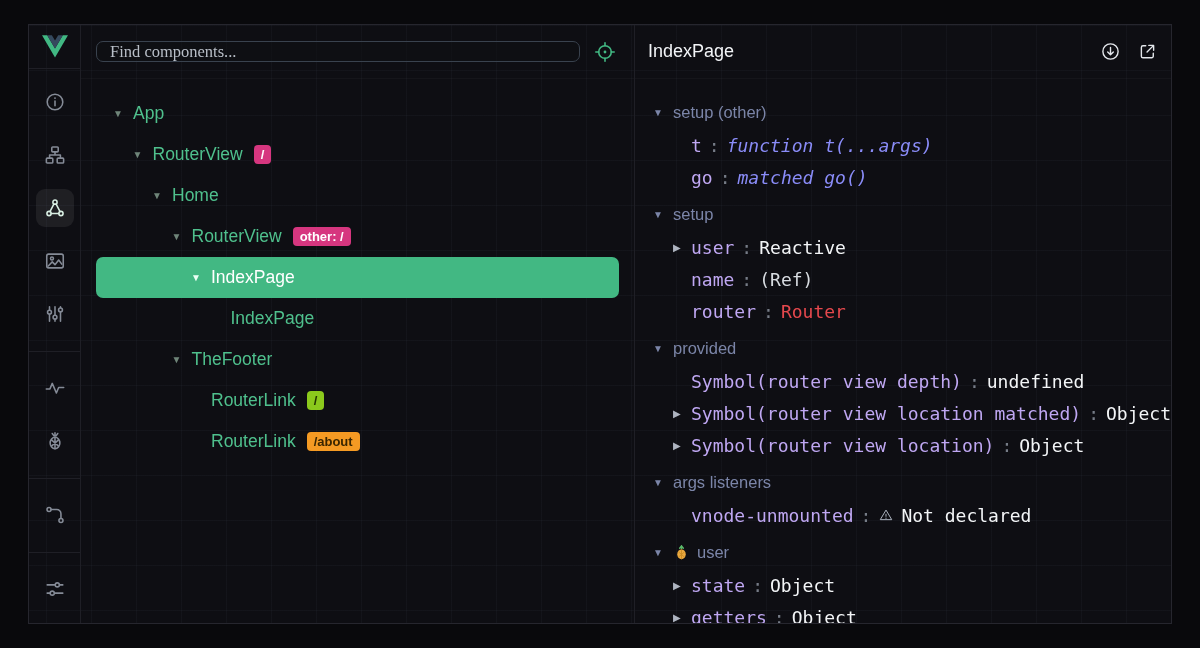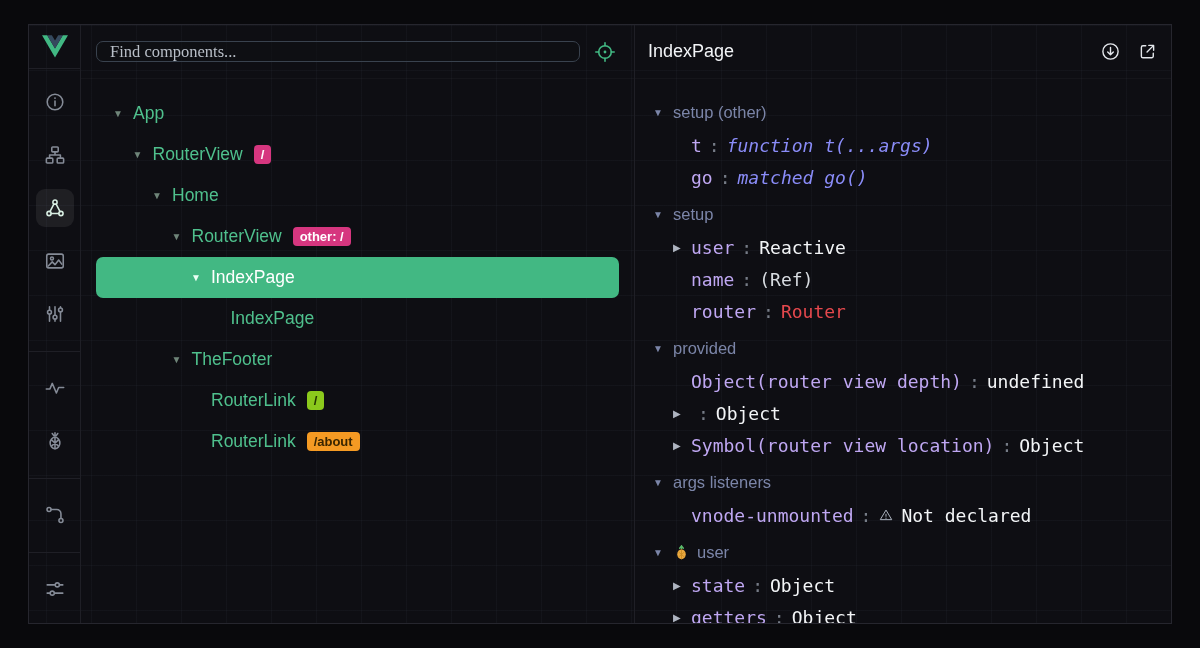--- a/index.html
+++ b/index.html
@@ -267,26 +267,27 @@
             <span class="val-red">Router</span>
           </div>
         </div>
         <div class="section">
           <div class="section-head">
             <span class="section-caret">▼</span>
             <span>provided</span>
           </div>
           <div class="entry">
             <span class="entry-gutter"></span>
-            <span class="key">Object(router view depth)</span>
+            <span class="key">Symbol(router view depth)</span>
             <span class="colon">:</span>
             <span class="val-plain">undefined</span>
           </div>
           <div class="entry">
             <span class="entry-gutter">▶</span>
+            <span class="key">Symbol(router view location matched)</span>
             <span class="colon">:</span>
             <span class="val-plain">Object</span>
           </div>
           <div class="entry">
             <span class="entry-gutter">▶</span>
             <span class="key">Symbol(router view location)</span>
             <span class="colon">:</span>
             <span class="val-plain">Object</span>
           </div>
         </div>

